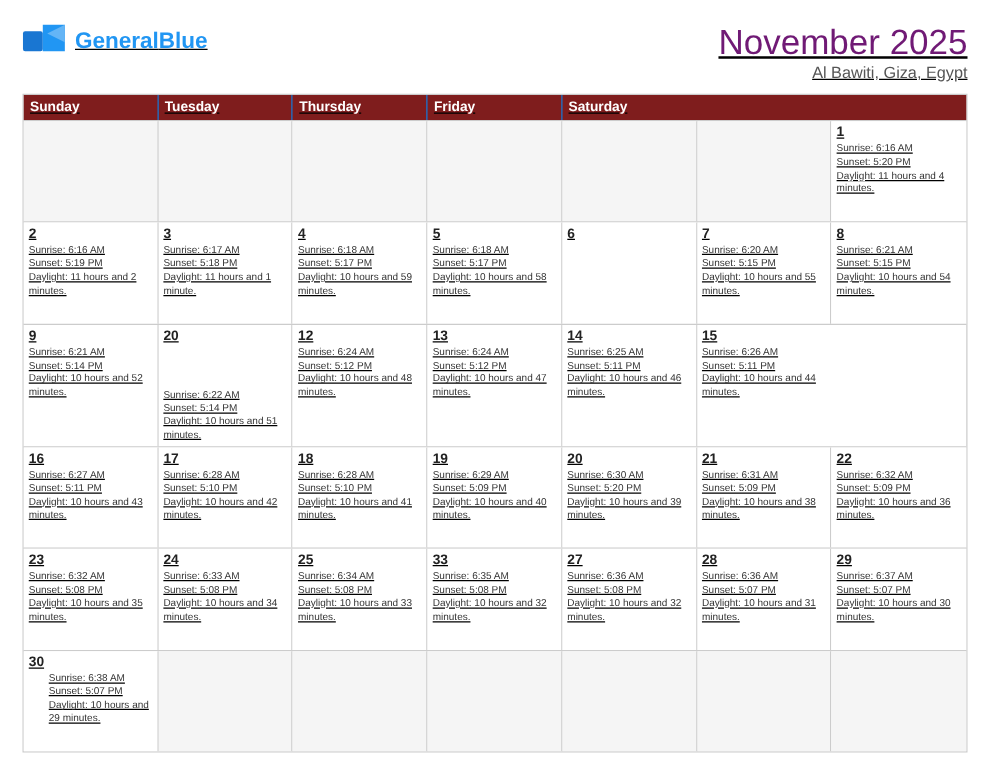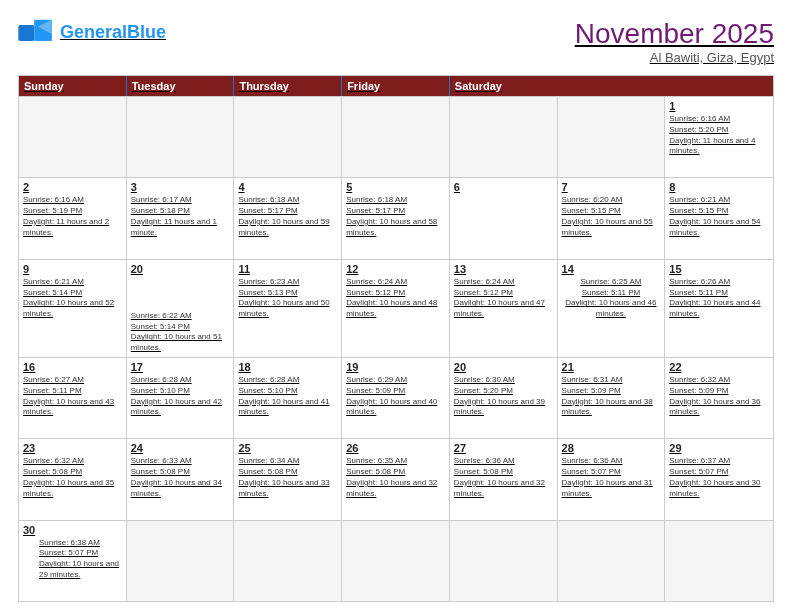--- a/index.html
+++ b/index.html
@@ -202,40 +202,34 @@
 Sunset: 5:14 PM
 Daylight: 10 hours and 52 minutes.</div>
           </div>
           <div class="cal-cell">
             <span class="day-num">20</span>
             <div class="cell-text" style="white-space: pre-line; margin-top: 36px;">Sunrise: 6:22 AM
 Sunset: 5:14 PM
 Daylight: 10 hours and 51 minutes.</div>
           </div>
           <div class="cal-cell">
-            <span class="day-num">11</span>
-            <div class="cell-text" style="white-space: pre-line;">Sunrise: 6:23 AM
-Sunset: 5:13 PM
-Daylight: 10 hours and 50 minutes.</div>
-          </div>
-          <div class="cal-cell">
             <span class="day-num">12</span>
             <div class="cell-text" style="white-space: pre-line;">Sunrise: 6:24 AM
 Sunset: 5:12 PM
 Daylight: 10 hours and 48 minutes.</div>
           </div>
           <div class="cal-cell">
             <span class="day-num">13</span>
             <div class="cell-text" style="white-space: pre-line;">Sunrise: 6:24 AM
 Sunset: 5:12 PM
 Daylight: 10 hours and 47 minutes.</div>
           </div>
           <div class="cal-cell">
             <span class="day-num">14</span>
-            <div class="cell-text" style="white-space: pre-line; text-align: center;">Sunrise: 6:25 AM
+            <div class="cell-text" style="white-space: pre-line;">Sunrise: 6:25 AM
 Sunset: 5:11 PM
 Daylight: 10 hours and 46 minutes.</div>
           </div>
           <div class="cal-cell">
             <span class="day-num">15</span>
             <div class="cell-text" style="white-space: pre-line;">Sunrise: 6:26 AM
 Sunset: 5:11 PM
 Daylight: 10 hours and 44 minutes.</div>
           </div>
         </div>
@@ -296,21 +290,21 @@
 Sunset: 5:08 PM
 Daylight: 10 hours and 34 minutes.</div>
           </div>
           <div class="cal-cell">
             <span class="day-num">25</span>
             <div class="cell-text" style="white-space: pre-line;">Sunrise: 6:34 AM
 Sunset: 5:08 PM
 Daylight: 10 hours and 33 minutes.</div>
           </div>
           <div class="cal-cell">
-            <span class="day-num">26</span>
+            <span class="day-num">33</span>
             <div class="cell-text" style="white-space: pre-line;">Sunrise: 6:35 AM
 Sunset: 5:08 PM
 Daylight: 10 hours and 32 minutes.</div>
           </div>
           <div class="cal-cell">
             <span class="day-num">27</span>
             <div class="cell-text" style="white-space: pre-line;">Sunrise: 6:36 AM
 Sunset: 5:08 PM
 Daylight: 10 hours and 32 minutes.</div>
           </div>

